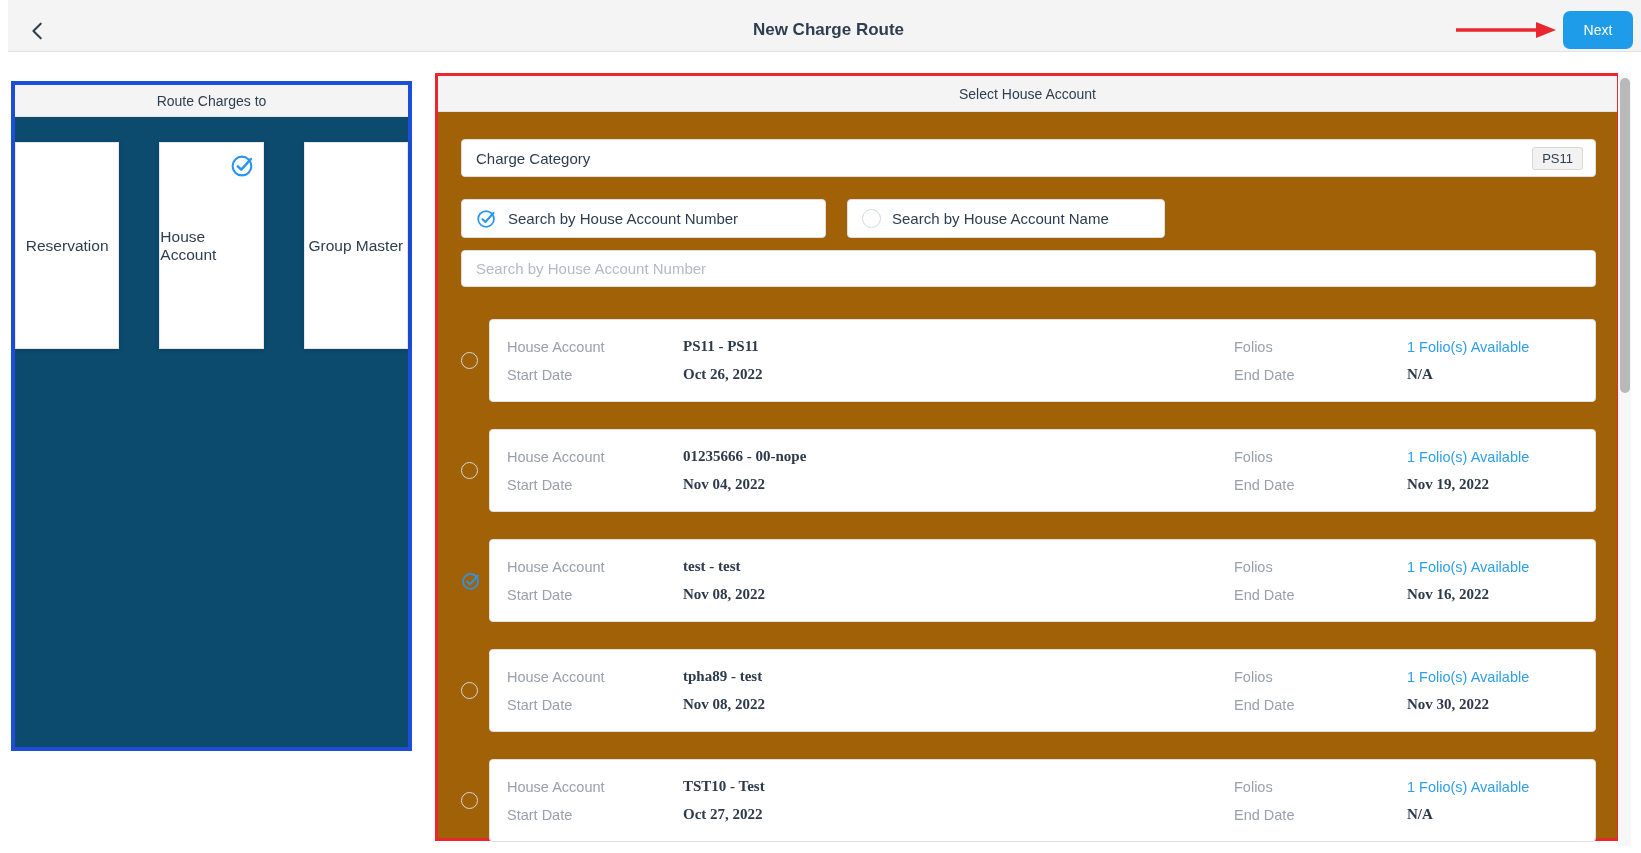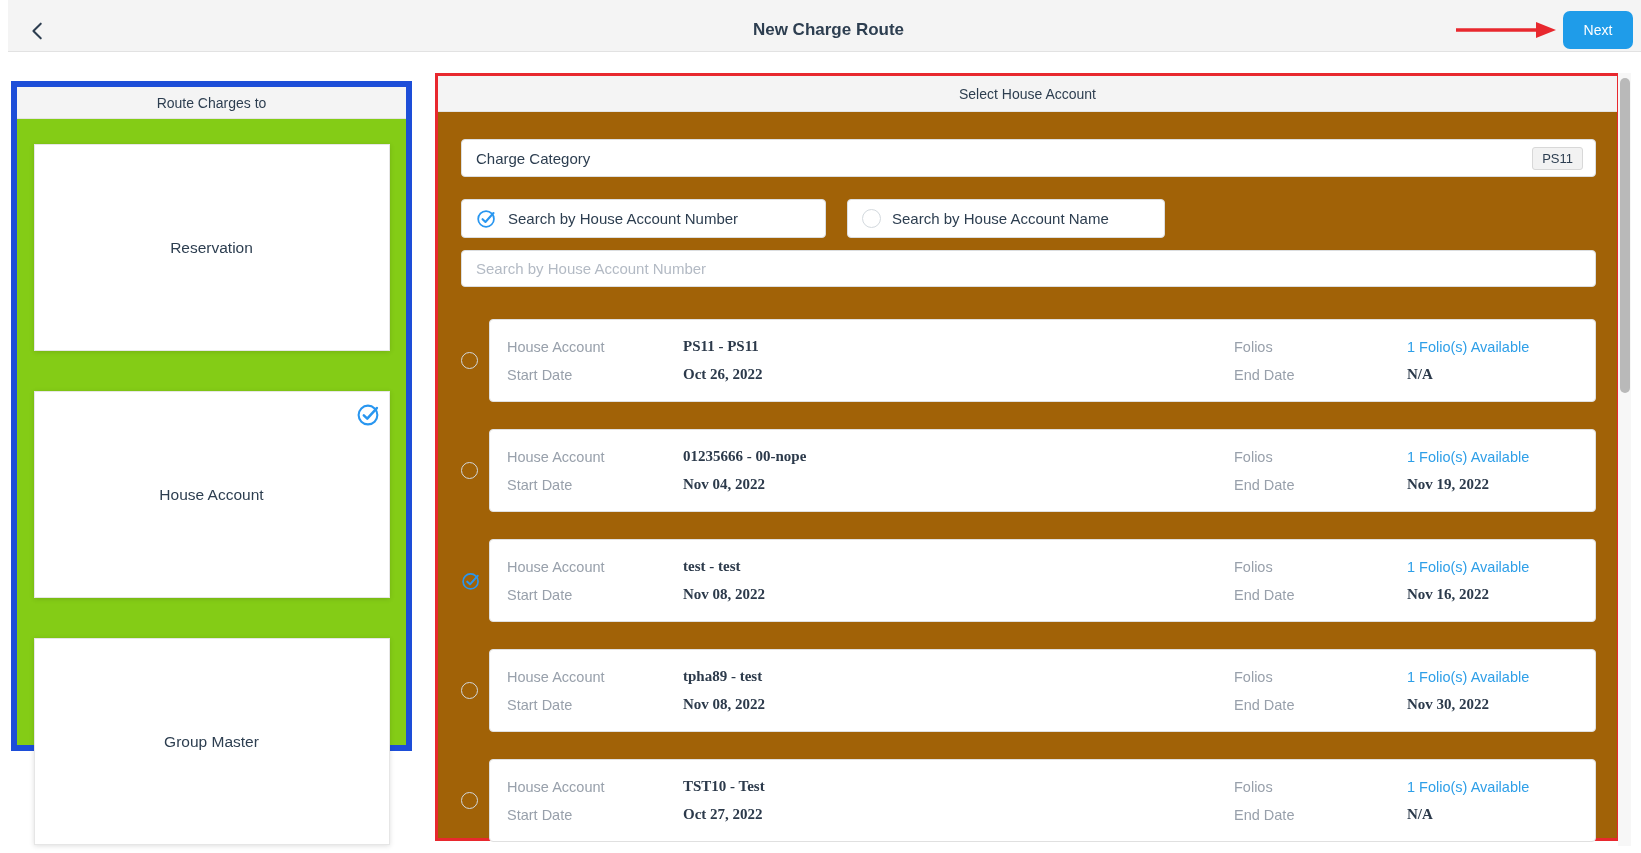--- a/index.html
+++ b/index.html
@@ -14,26 +14,26 @@
   .page-title { position:absolute; left:0; right:0; top:0; height:59px;
                 display:flex; align-items:center; justify-content:center;
                 font-size:17px; font-weight:bold; color:#2d3e50; }
   .next-btn { position:absolute; left:1555px; top:11px; width:70px; height:38px;
               background:#1f9ce9; color:#fff; border:none; border-radius:7px;
               font-size:14px; font-family:"Liberation Sans", sans-serif; cursor:pointer; }
   .annotation-arrow { position:absolute; left:1446px; top:20px; width:102px; height:20px; }
 
   
   .route-panel { position:absolute; left:11px; top:81px; width:401px; height:670px;
-                 background:#84cc16; border:6px solid #1d4ed8; }
+                 background:#0c4a6e; border:4px solid #1d4ed8; }
   .panel-header { height:32px; background:#f4f4f4; border-bottom:1px solid #e3e3e3;
                   display:flex; align-items:center; justify-content:center;
                   font-size:14px; color:#2d3e50; }
-  .route-cards { padding:25px 0 0 0; display:flex; flex-direction:column;
-                 align-items:center; gap:40px; }
+  .route-cards { padding:25px 0 0 0; display:flex; flex-direction:row;
+                 align-items:flex-end; gap:40px; }
   .route-card { position:relative; width:356px; height:207px; background:#fff;
                 border:1px solid #e6e6e6; box-shadow:0 1px 5px rgba(0,0,0,.13);
                 display:flex; align-items:center; justify-content:center;
                 font-size:15.5px; color:#2d3e50; cursor:pointer; }
   .card-check { position:absolute; top:10px; right:8px; width:25px; height:25px; }
 
   
   .account-panel { position:absolute; left:435px; top:73px; width:1185px; height:768px;
                    border:3px solid #e8282e; background:#a16207; }
   .account-panel .panel-header { height:36px; }

